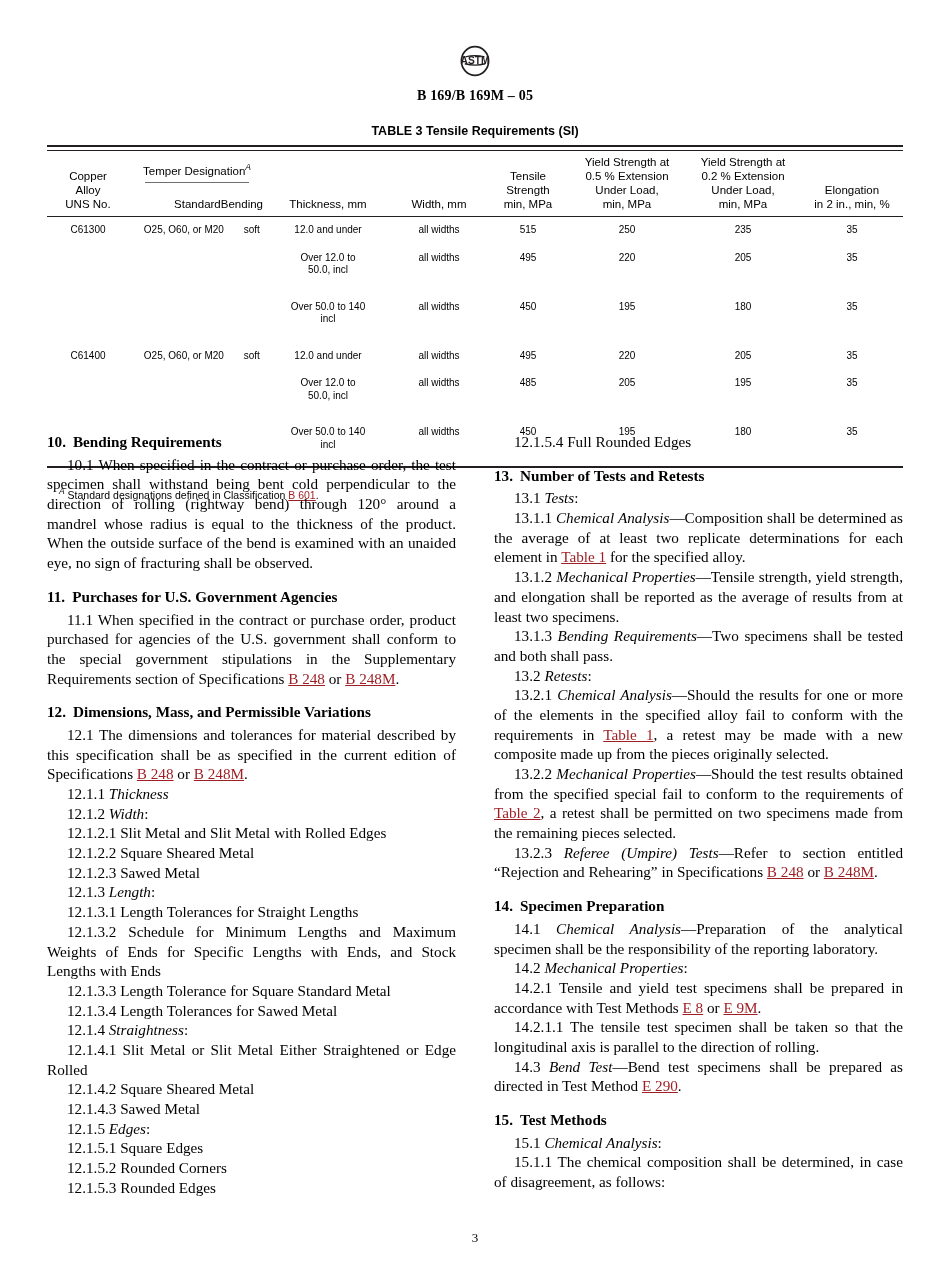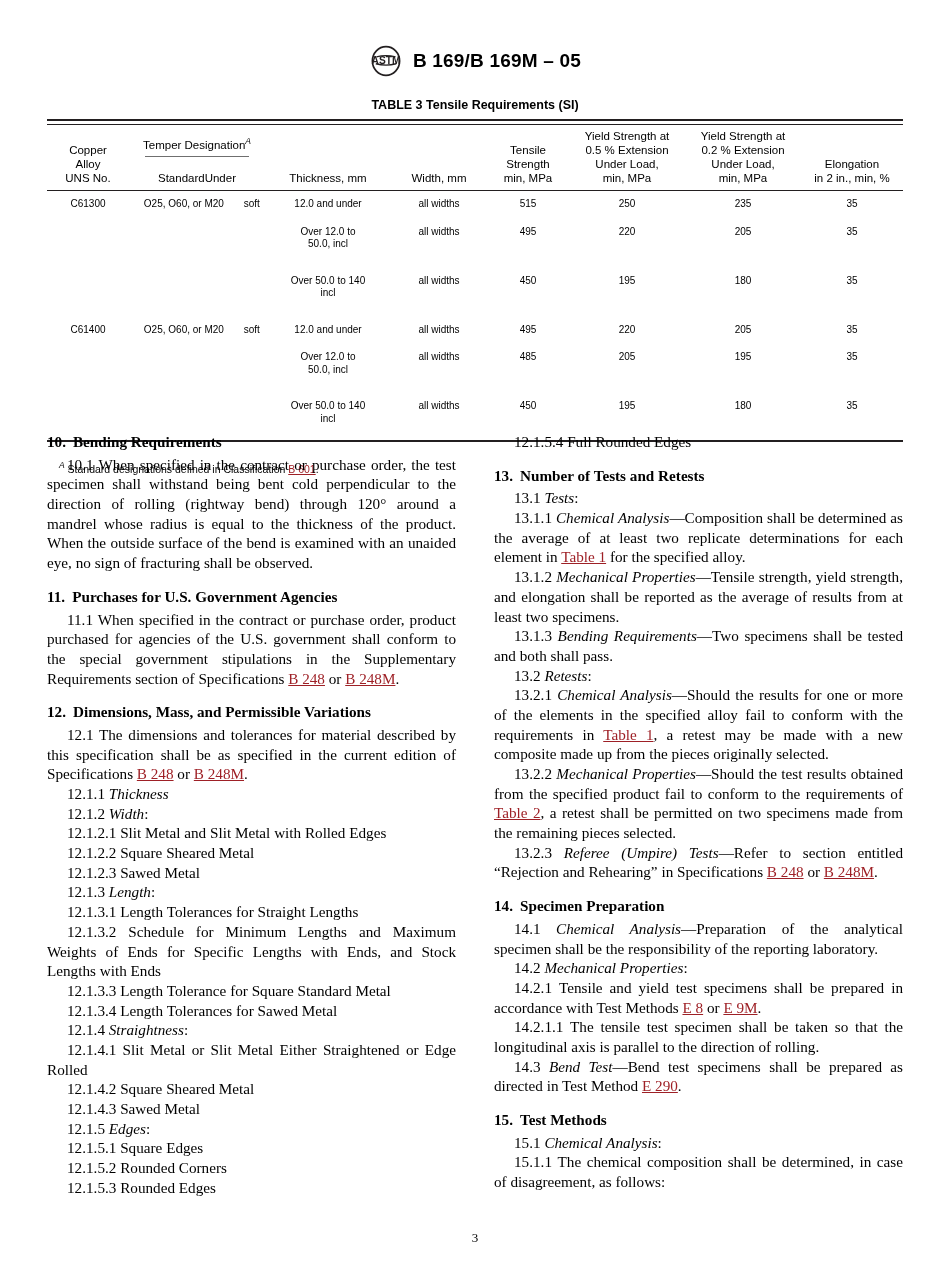--- a/index.html
+++ b/index.html
@@ -11,25 +11,26 @@
     position:relative;
     overflow:hidden;
   }
   .page{position:relative;width:950px;height:1272px;}
 
   
   .doc-header{
     display:flex;align-items:center;justify-content:center;
     gap:10px;
     padding-top:44px;
+    flex-direction:column;
   }
   .astm-logo{width:34px;height:34px;flex:none;}
   .doc-title{
-    font-family:Liberation Sans, sans-serif;
-    font-size:19px;font-weight:bold;letter-spacing:.2px;
+    font-family:Liberation Serif, serif;
+    font-size:14px;font-weight:bold;letter-spacing:.2px;
     white-space:nowrap;
   }
 
   
   .table-wrap{margin:20px 47px 12px 47px;}
   .table-caption{
     font-family:"Liberation Sans", sans-serif;
     font-size:12.5px;font-weight:bold;text-align:center;
     margin-bottom:7px;
   }
@@ -62,21 +63,21 @@
     text-align:center;
     vertical-align:top;
     padding-top:4px;
   }
   .temper-label{display:block;white-space:nowrap;}
   .temper-rule{
     display:block;height:1px;background:#6f6f6f;
     margin:4px 14px 0 14px;
   }
   .temper-subs{
-    display:flex;justify-content:center;
+    display:flex;justify-content:flex-end;
     margin-top:14px;
   }
   sup.fn{font-size:8.5px;font-style:italic;vertical-align:super;}
 
   .tbl tbody td{
     padding:6px 2px;
     text-align:center;
     vertical-align:top;
     line-height:1.25;
     font-size:10px;
@@ -159,21 +160,21 @@
           <th class="col-alloy">
             <span>Copper</span><br>
             <span>Alloy</span><br>
             <span>UNS No.</span>
           </th>
           <th class="col-std temper-group" colspan="2">
             <span class="temper-label"><span>Temper Designation</span><sup class="fn">A</sup></span>
             <span class="temper-rule"></span>
             <span class="temper-subs">
               <span>Standard</span>
-              <span>Under</span>
+              <span>Bending</span>
             </span>
           </th>
           <th class="col-thick">Thickness, mm</th>
           <th class="col-width">Width, mm</th>
           <th class="col-tens">
             <span>Tensile</span><br>
             <span>Strength</span><br>
             <span>min, MPa</span>
           </th>
           <th class="col-ys5">
@@ -367,21 +368,21 @@
       <p class="para" style="text-indent:20px"><span>13.1.1</span>&nbsp;<i>Chemical Analysis</i><span>—Composition shall be determined as the average of at least two replicate determinations for each element in </span><a class="lnk" href="#">Table 1</a><span> for the specified alloy.</span></p>
 
       <p class="para"><span>13.1.2</span>&nbsp;<i>Mechanical Properties</i><span>—Tensile strength, yield strength, and elongation shall be reported as the average of results from at least two specimens.</span></p>
 
       <p class="para"><span>13.1.3</span>&nbsp;<i>Bending Requirements</i><span>—Two specimens shall be tested and both shall pass.</span></p>
 
       <p class="list"><span>13.2</span>&nbsp;<i>Retests</i><span>:</span></p>
 
       <p class="para"><span>13.2.1</span>&nbsp;<i>Chemical Analysis</i><span>—Should the results for one or more of the elements in the specified alloy fail to conform with the requirements in </span><a class="lnk" href="#">Table 1</a><span>, a retest may be made with a new composite made up from the pieces originally selected.</span></p>
 
-      <p class="para"><span>13.2.2</span>&nbsp;<i>Mechanical Properties</i><span>—Should the test results obtained from the specified product fail to conform to the requirements of </span><a class="lnk" href="#">Table 2</a><span>, a retest shall be permitted on two specimens made from the remaining pieces selected.</span></p>
+      <p class="para"><span>13.2.2</span>&nbsp;<i>Mechanical Properties</i><span>—Should the test results obtained from the specified special fail to conform to the requirements of </span><a class="lnk" href="#">Table 2</a><span>, a retest shall be permitted on two specimens made from the remaining pieces selected.</span></p>
 
       <p class="para"><span>13.2.3</span>&nbsp;<i>Referee (Umpire) Tests</i><span>—Refer to section entitled “Rejection and Rehearing” in Specifications </span><a class="lnk" href="#">B 248</a><span> or </span><a class="lnk" href="#">B 248M</a><span>.</span></p>
 
       <h2 class="sec">
         <span class="num">14.</span><span>Specimen Preparation</span>
       </h2>
 
       <p class="para"><span>14.1</span>&nbsp;<i>Chemical Analysis</i><span>—Preparation of the analytical specimen shall be the responsibility of the reporting laboratory.</span></p>
 
       <p class="list"><span>14.2</span>&nbsp;<i>Mechanical Properties</i><span>:</span></p>

